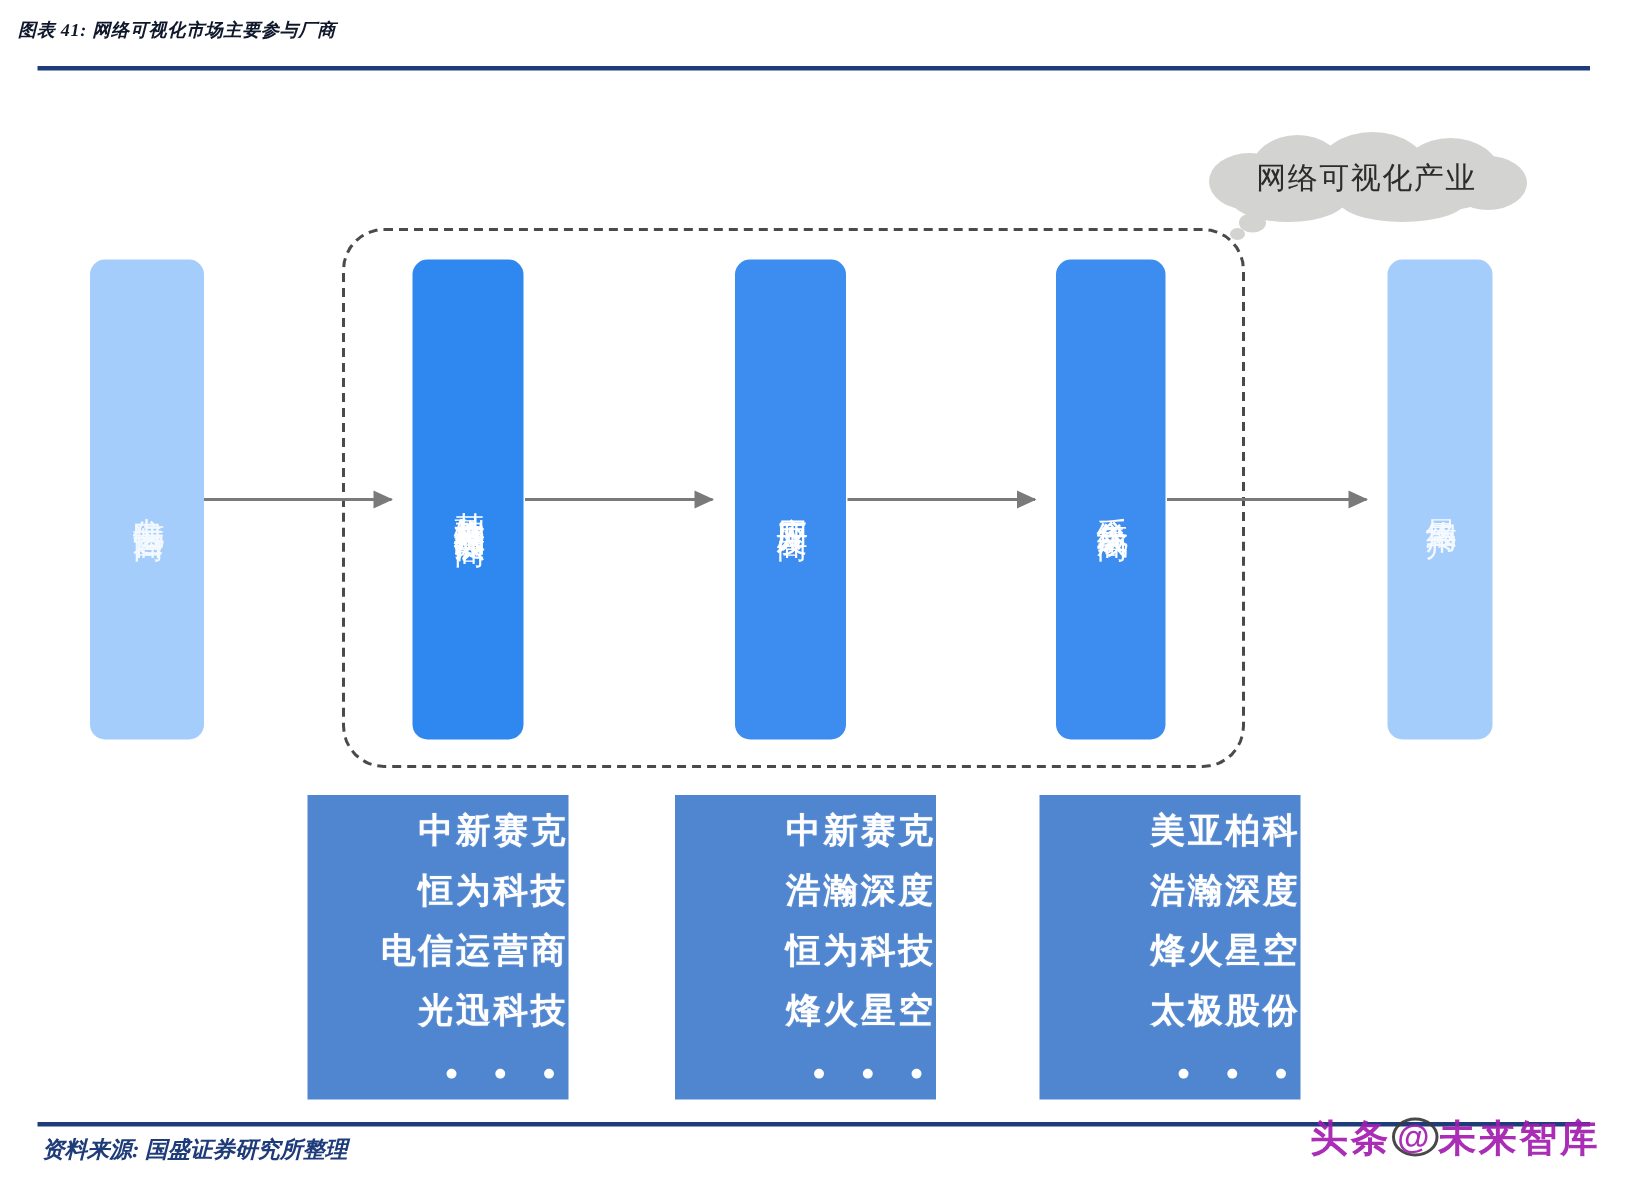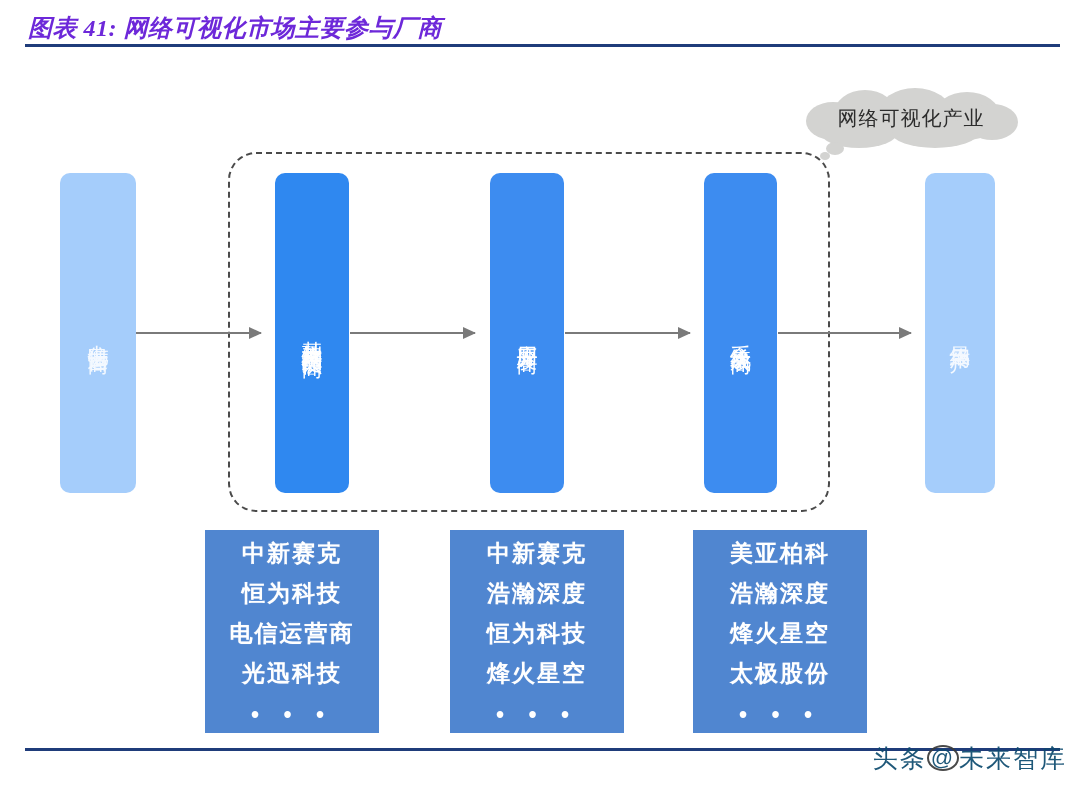--- a/index.html
+++ b/index.html
@@ -14,28 +14,28 @@
     position: relative;
     width: 1085px;
     height: 793px;
     background: #ffffff;
     overflow: hidden;
   }
 
   
   .fig-title {
     position: absolute;
-    left: 28px;
+    left: 12px;
     top: 12px;
     font-family: "Liberation Serif", "DejaVu Serif", serif;
     font-style: italic;
     font-weight: bold;
-    font-size: 24px;
+    font-size: 12px;
     letter-spacing: 0.5px;
-    color: #6d28d9;
+    color: #0f172a;
     white-space: nowrap;
   }
   .header-rule {
     position: absolute;
     left: 25px;
     top: 44px;
     width: 1035px;
     height: 3px;
     background: #1f3c7a;
   }
@@ -58,22 +58,22 @@
     font-weight: bold;
     font-size: 15px;
     color: #1f3c7a;
     white-space: nowrap;
   }
   .watermark {
     position: absolute;
     right: 18px;
     top: 742px;
     font-size: 25px;
-    font-weight: normal;
-    color: #0c4a6e;
+    font-weight: bold;
+    color: #a21caf;
     letter-spacing: 2px;
     white-space: nowrap;
     opacity: 0.92;
     text-align: center;
   }
   .watermark .wm-at {
     font-size: 22px;
     border: 2px solid #3a3a3a;
     border-radius: 50%;
     padding: 0 2px;
@@ -198,21 +198,21 @@
 
   
   .co-box {
     position: absolute;
     top: 530px;
     width: 174px;
     height: 203px;
     background: #5086d0;
     display: flex;
     flex-direction: column;
-    align-items: center;
+    align-items: flex-end;
     justify-content: flex-start;
     padding-top: 12px;
     box-sizing: border-box;
   }
   .co-box-1 { left: 205px; }
   .co-box-2 { left: 450px; }
   .co-box-3 { left: 693px; }
   .co-name {
     font-family: "Liberation Serif", "DejaVu Serif", serif;
     font-weight: bold;
@@ -295,17 +295,18 @@
 
   <div class="co-box co-box-3">
     <div class="co-name">美亚柏科</div>
     <div class="co-name">浩瀚深度</div>
     <div class="co-name">烽火星空</div>
     <div class="co-name">太极股份</div>
     <div class="co-dots">• • •</div>
   </div>
 
   <div class="footer-rule"></div>
+  <div class="source-note">资料来源: 国盛证券研究所整理</div>
   <div class="watermark">
     <span>头条</span><span class="wm-at">@</span><span>未来智库</span>
   </div>
 
 </div>
 
 </body></html>

